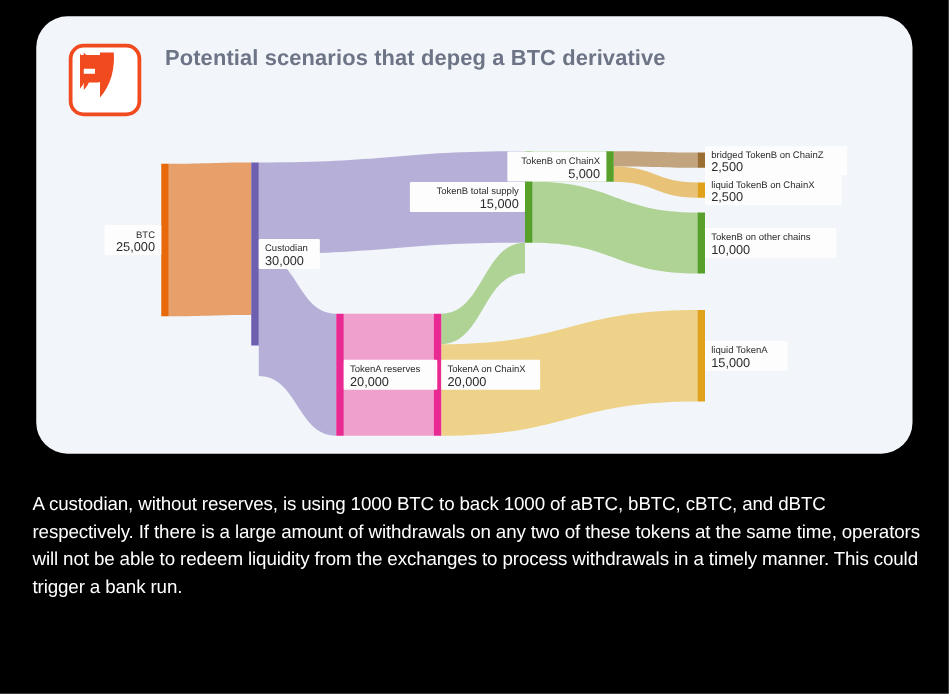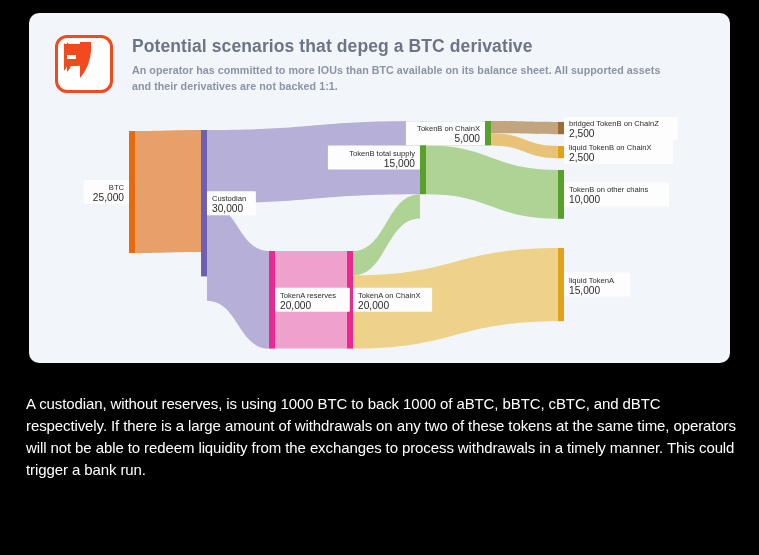--- a/index.html
+++ b/index.html
@@ -6,21 +6,21 @@
   body{
     width:759px;height:555px;overflow:hidden;
     background:#000000;
     font-family:"Liberation Sans","DejaVu Sans",sans-serif;
   }
   #root{position:relative;width:759px;height:555px;}
 
   
   .card{
     position:absolute;left:29px;top:13px;width:701px;height:350px;
-    background:#f2f5fa;border-radius:10px;
+    background:#f2f5fa;border-radius:25px;
   }
   .card-head{position:absolute;left:26px;top:22px;right:20px;display:flex;gap:19px;}
 
   .logo{
     width:52px;height:52px;flex:0 0 52px;
     border:3px solid #f04a1e;border-radius:12px;
     background:#ffffff;position:relative;overflow:hidden;
   }
   .logo svg{position:absolute;left:0;top:0;}
 
@@ -67,21 +67,20 @@
         <svg width="46" height="46" viewBox="0 0 46 46" aria-hidden="true">
           <path d="M7 6 L21 6 C26 6 27 12 22 16 C27 19 26 28 20 28 L7 28 Z M7 6" fill="#f04a1e"></path>
           <path d="M6 5 C13 12 13 25 6 33 L6 5 Z" fill="#f04a1e"></path>
           <path d="M9 4 C17 11 17 26 9 34 L9 4 Z" fill="#f04a1e"></path>
           <path d="M22 4 L33 4 C34 16 31 30 22 40 L22 4 Z" fill="#f04a1e"></path>
           <rect x="9" y="17" width="9" height="4" fill="#ffffff"></rect>
         </svg>
       </div>
       <div class="head-text">
         <p class="card-title">Potential scenarios that depeg a BTC derivative</p>
-        <p class="card-sub">An operator has committed to more IOUs than BTC available on its balance sheet. All supported assets and their derivatives are not backed 1:1.</p>
       </div>
     </div>
 
     <div class="sankey-wrap">
       <svg id="sankey-svg" width="701" height="240" viewBox="0 0 701 240">
           <path d="M106,14 C139,14 139,13 172,13 L172,135 C139,135 139,136 106,136 Z" fill="#e8a06a"></path>
           <path d="M178,13 C284.5,13 284.5,4 391,4 L391,77.2 C284.5,77.2 284.5,86.2 178,86.2 Z" fill="#b6b0d8"></path>
           <path d="M178,86.2 C209,86.2 209,134 240,134 L240,231.6 C209,231.6 209,183.8 178,183.8 Z" fill="#b6b0d8"></path>
           <path d="M246,134 C282,134 282,134 318,134 L318,231.6 C282,231.6 282,231.6 246,231.6 Z" fill="#f0a0cc"></path>
           <path d="M324,134 C357.5,134 357.5,77.2 391,77.2 L391,101.6 C357.5,101.6 357.5,158.4 324,158.4 Z" fill="#aed394"></path>

